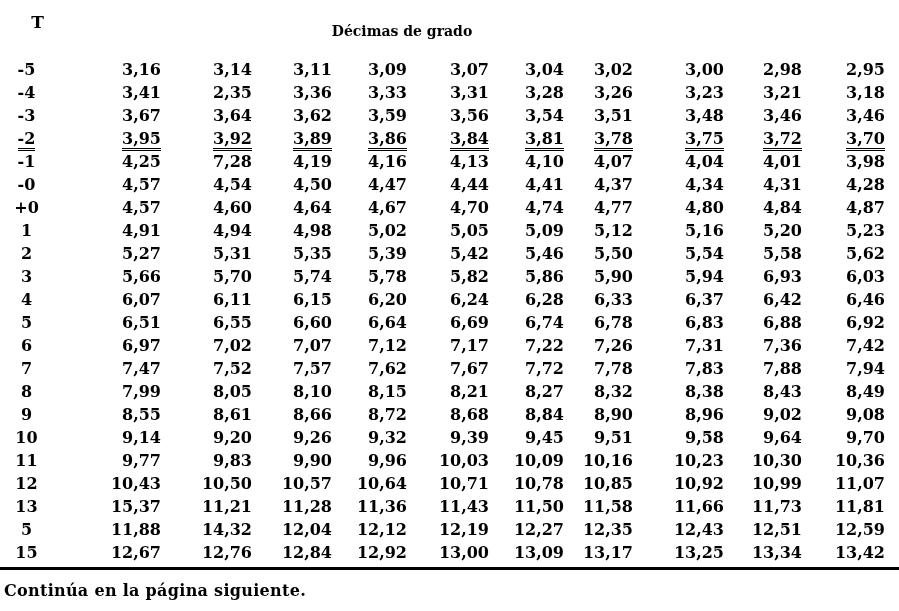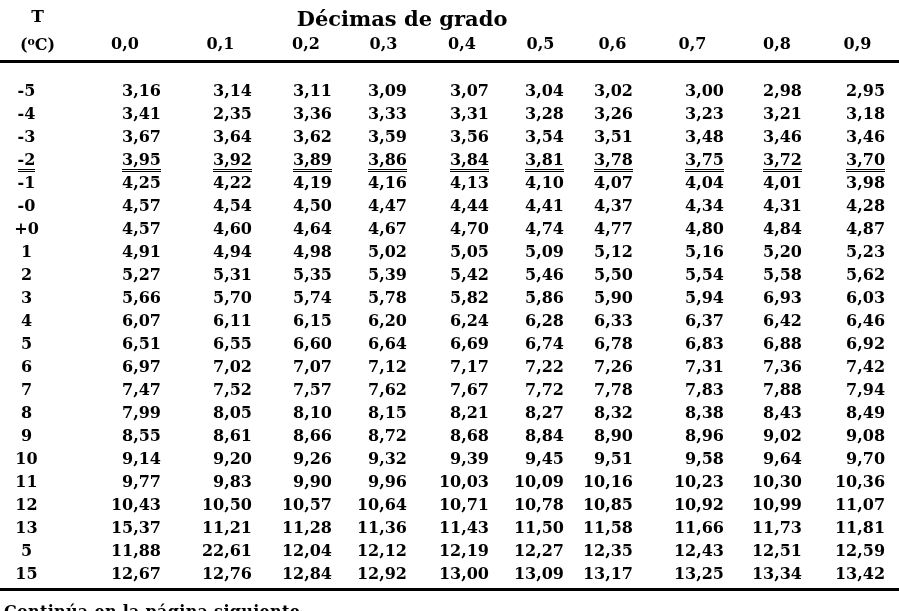--- a/index.html
+++ b/index.html
@@ -31,23 +31,23 @@
     font-weight: bold;
   }
   thead th.corner-t {
     text-align: center;
     font-size: 17px;
     line-height: 22px;
     padding-top: 2px;
   }
   thead th.group-head {
     text-align: center;
-    font-size: 21px;
+    font-size: 14px;
     line-height: 22px;
-    padding-top: 8px;
+    padding-top: 20px;
     padding-right: 170px;
   }
   thead tr.units th {
     border-bottom: 3px solid #000000;
     padding-bottom: 4px;
   }
   thead th.corner-unit {
     text-align: center;
     font-size: 16px;
   }
@@ -103,34 +103,20 @@
       <col style="width:69px">
       <col style="width:91px">
       <col style="width:78px">
       <col style="width:83px">
     </colgroup>
     <thead>
       <tr>
         <th class="corner-t">T</th>
         <th class="group-head" colspan="10">Décimas de grado</th>
       </tr>
-      <tr class="units">
-        <th class="corner-unit"><span>(<sup class="deg">o</sup>C)</span></th>
-
-      <th class="col-head">0,0</th>
-          <th class="col-head">0,1</th>
-          <th class="col-head">0,2</th>
-          <th class="col-head">0,3</th>
-          <th class="col-head">0,4</th>
-          <th class="col-head">0,5</th>
-          <th class="col-head">0,6</th>
-          <th class="col-head">0,7</th>
-          <th class="col-head">0,8</th>
-          <th class="col-head">0,9</th>
-        </tr>
     </thead>
     <tbody id="table-body">
 
     <tr>
           <td class="t-col"><span>-5</span></td>
           <td class="num"><span>3,16</span></td>
           <td class="num"><span>3,14</span></td>
           <td class="num"><span>3,11</span></td>
           <td class="num"><span>3,09</span></td>
           <td class="num"><span>3,07</span></td>
@@ -175,21 +161,21 @@
           <td class="num"><span>3,84</span></td>
           <td class="num"><span>3,81</span></td>
           <td class="num"><span>3,78</span></td>
           <td class="num"><span>3,75</span></td>
           <td class="num"><span>3,72</span></td>
           <td class="num"><span>3,70</span></td>
         </tr>
         <tr>
           <td class="t-col"><span>-1</span></td>
           <td class="num"><span>4,25</span></td>
-          <td class="num"><span>4,22</span></td>
+          <td class="num"><span>7,28</span></td>
           <td class="num"><span>4,19</span></td>
           <td class="num"><span>4,16</span></td>
           <td class="num"><span>4,13</span></td>
           <td class="num"><span>4,10</span></td>
           <td class="num"><span>4,07</span></td>
           <td class="num"><span>4,04</span></td>
           <td class="num"><span>4,01</span></td>
           <td class="num"><span>3,98</span></td>
         </tr>
         <tr>
@@ -383,21 +369,21 @@
           <td class="num"><span>11,43</span></td>
           <td class="num"><span>11,50</span></td>
           <td class="num"><span>11,58</span></td>
           <td class="num"><span>11,66</span></td>
           <td class="num"><span>11,73</span></td>
           <td class="num"><span>11,81</span></td>
         </tr>
         <tr>
           <td class="t-col"><span>5</span></td>
           <td class="num"><span>11,88</span></td>
-          <td class="num"><span>22,61</span></td>
+          <td class="num"><span>14,32</span></td>
           <td class="num"><span>12,04</span></td>
           <td class="num"><span>12,12</span></td>
           <td class="num"><span>12,19</span></td>
           <td class="num"><span>12,27</span></td>
           <td class="num"><span>12,35</span></td>
           <td class="num"><span>12,43</span></td>
           <td class="num"><span>12,51</span></td>
           <td class="num"><span>12,59</span></td>
         </tr>
         <tr>

